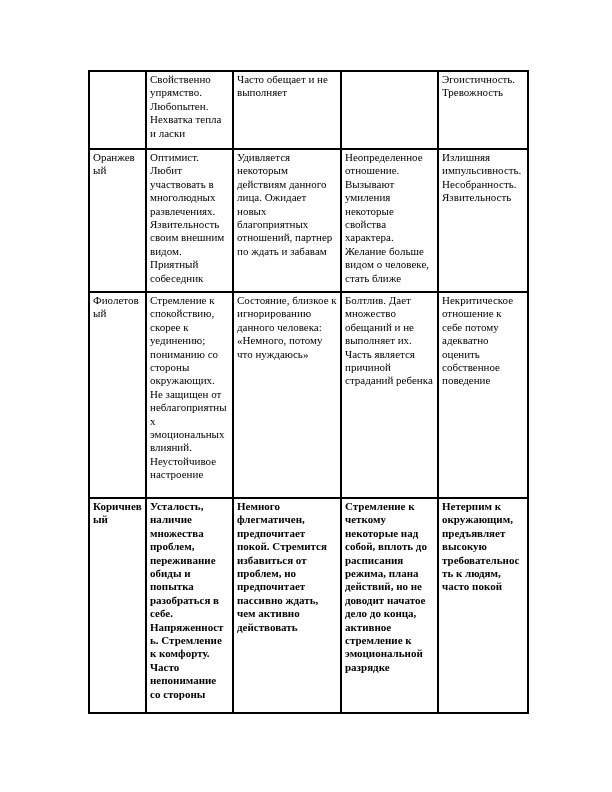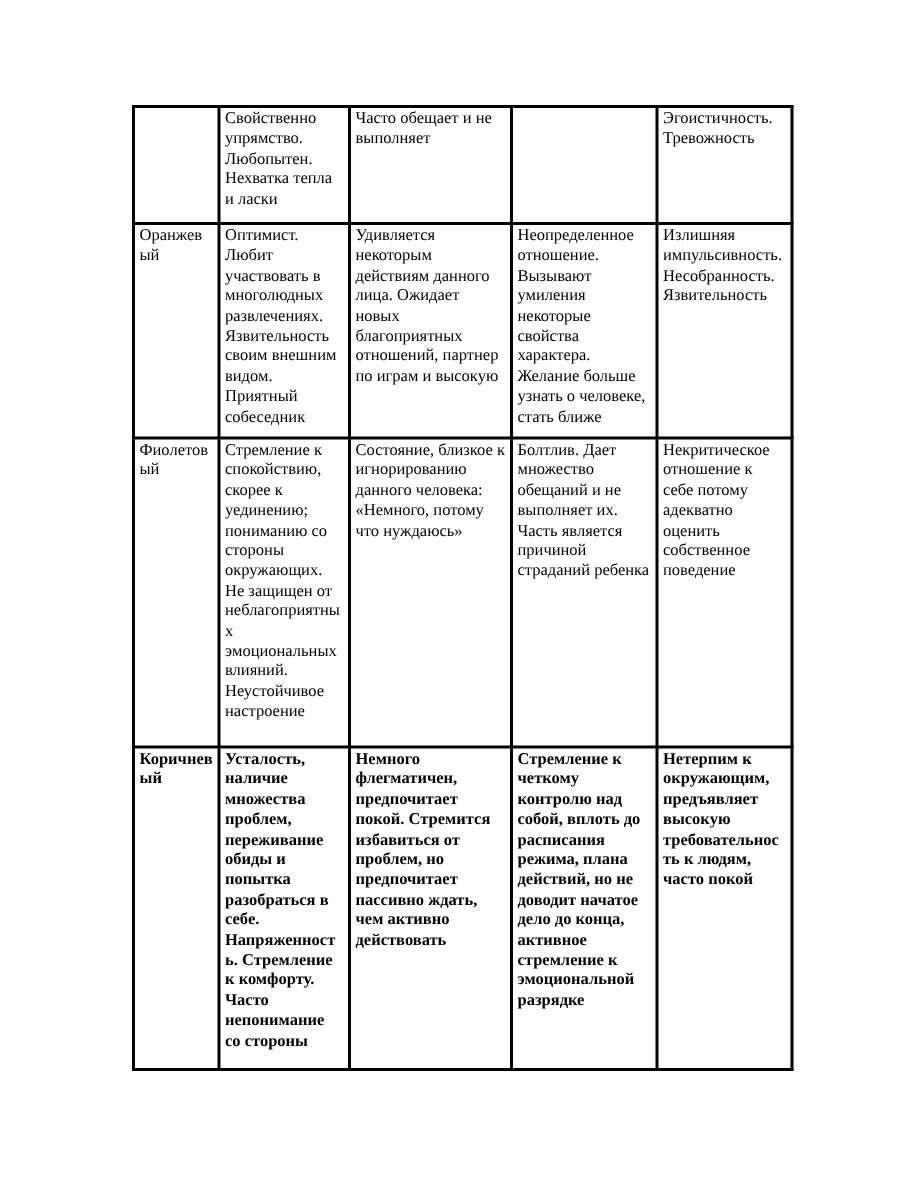--- a/index.html
+++ b/index.html
@@ -65,33 +65,33 @@
       <tr class="r1">
         <td></td>
         <td>Свойственно упрямство. Любопытен. Нехватка тепла и ласки</td>
         <td>Часто обещает и не выполняет</td>
         <td></td>
         <td>Эгоистичность. Тревожность</td>
       </tr>
       <tr class="r2">
         <td>Оранжевый</td>
         <td>Оптимист. Любит участвовать в многолюдных развлечениях. Язвительность своим внешним видом. Приятный собеседник</td>
-        <td>Удивляется некоторым действиям данного лица. Ожидает новых благоприятных отношений, партнер по играм и высокую</td>
-        <td>Неопределенное отношение. Вызывают умиления некоторые свойства характера. Желание больше узнать о человеке, стать ближе</td>
+        <td>Удивляется некоторым действиям данного лица. Ожидает новых благоприятных отношений, партнер по ждать и забавам</td>
+        <td>Неопределенное отношение. Вызывают умиления некоторые свойства характера. Желание больше видом о человеке, стать ближе</td>
         <td>Излишняя импульсивность. Несобранность. Язвительность</td>
       </tr>
       <tr class="r3">
         <td>Фиолетовый</td>
         <td>Стремление к спокойствию, скорее к уединению; пониманию со стороны окружающих. Не защищен от неблагоприятных эмоциональных влияний. Неустойчивое настроение</td>
         <td>Состояние, близкое к игнорированию данного человека: «Немного, потому что нуждаюсь»</td>
         <td>Болтлив. Дает множество обещаний и не выполняет их. Часть является причиной страданий ребенка</td>
         <td>Некритическое отношение к себе потому адекватно оценить собственное поведение</td>
       </tr>
       <tr class="r4">
         <td>Коричневый</td>
         <td>Усталость, наличие множества проблем, переживание обиды и попытка разобраться в себе. Напряженность. Стремление к комфорту. Часто непонимание со стороны</td>
         <td>Немного флегматичен, предпочитает покой. Стремится избавиться от проблем, но предпочитает пассивно ждать, чем активно действовать</td>
-        <td>Стремление к четкому контролю над собой, вплоть до расписания режима, плана действий, но не доводит начатое дело до конца, активное стремление к эмоциональной разрядке</td>
+        <td>Стремление к четкому некоторые над собой, вплоть до расписания режима, плана действий, но не доводит начатое дело до конца, активное стремление к эмоциональной разрядке</td>
         <td>Нетерпим к окружающим, предъявляет высокую требовательность к людям, часто покой</td>
       </tr>
     </tbody>
   </table>
 </div>
 
 </body></html>

